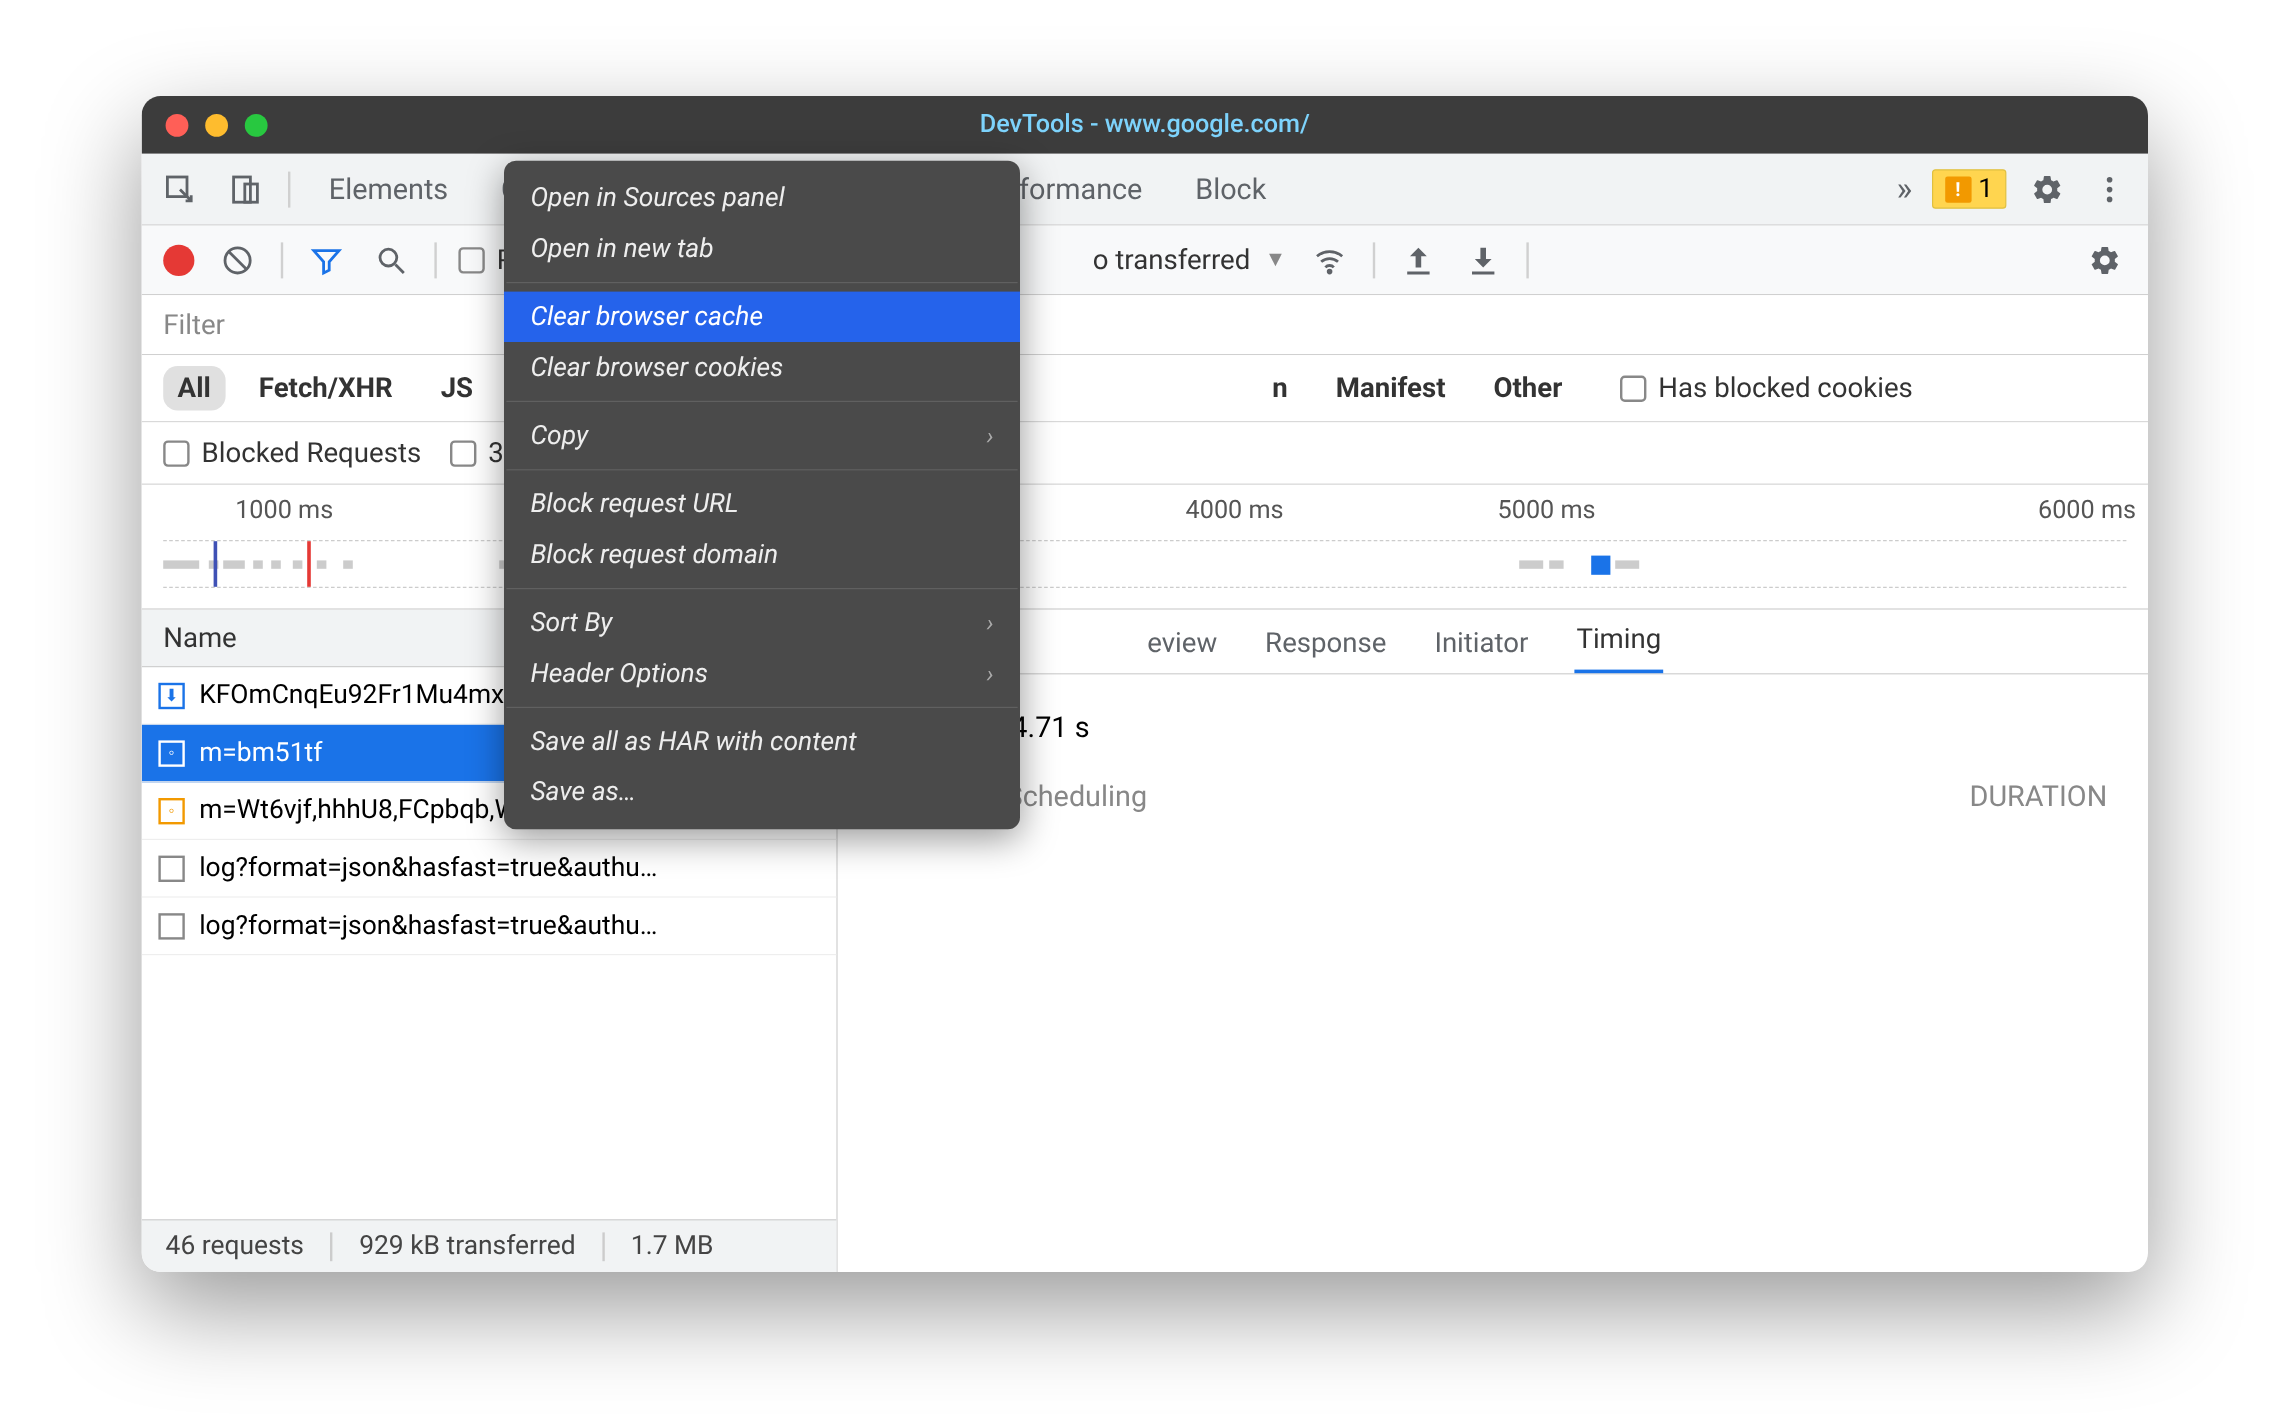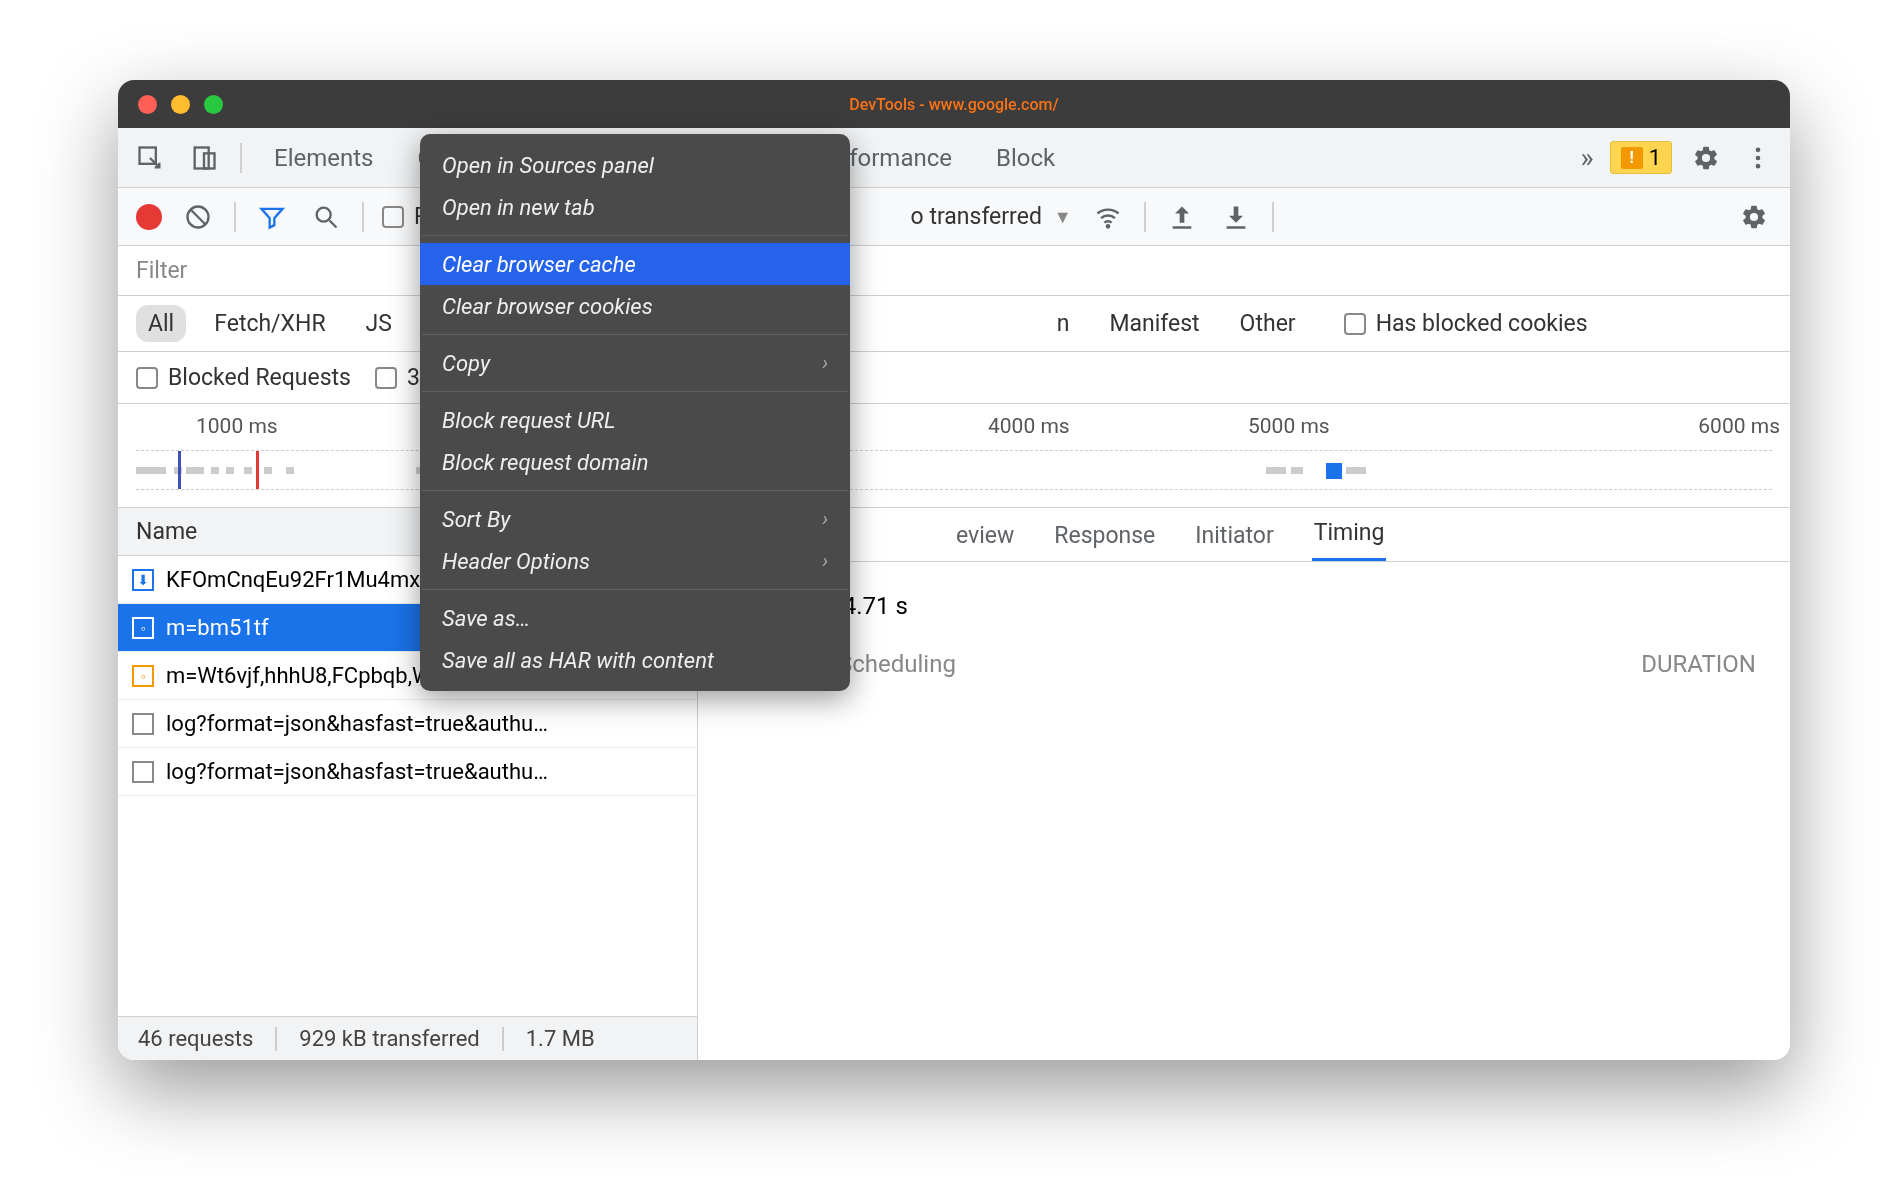--- a/index.html
+++ b/index.html
@@ -4,21 +4,21 @@
 <style>
 * { margin: 0; padding: 0; box-sizing: border-box; font-family: -apple-system, BlinkMacSystemFont, "Segoe UI", Roboto, Arial, sans-serif; }
 body { background: #fff; width: 1900px; height: 1180px; position: relative; overflow: hidden; }
 .window { position: absolute; left: 118px; top: 80px; width: 1672px; height: 980px; background: #fff; border-radius: 16px; box-shadow: 0 30px 80px rgba(0,0,0,0.4); overflow: hidden; display: flex; flex-direction: column; }
 .titlebar { background: #3c3c3c; height: 48px; display: flex; align-items: center; padding: 0 20px; position: relative; }
 .traffic-lights { display: flex; gap: 14px; }
 .traffic-lights span { width: 19px; height: 19px; border-radius: 50%; display: block; }
 .t-close { background: #ff5f57; }
 .t-min { background: #febc2e; }
 .t-max { background: #28c840; }
-.title { color: #f97316; font-size: 16px; position: absolute; left: 50%; transform: translateX(-50%); font-weight: 500; }
+.title { color: #7dd3fc; font-size: 21px; position: absolute; left: 50%; transform: translateX(-50%); font-weight: 500; }
 .tabbar { height: 60px; background: #f1f3f4; border-bottom: 1px solid #d0d0d0; display: flex; align-items: center; padding: 0 14px; gap: 8px; }
 .tabbar-left { display: flex; align-items: center; gap: 18px; }
 .icon-btn { width: 36px; height: 36px; display: flex; align-items: center; justify-content: center; color: #5f6368; cursor: pointer; }
 .icon-btn svg { width: 28px; height: 28px; }
 .tabs { display: flex; margin-left: 20px; gap: 36px; }
 .tab { color: #5f6368; font-size: 24px; cursor: pointer; padding: 8px 4px; }
 .tab.active { color: #333; }
 .tabbar-right { margin-left: auto; display: flex; align-items: center; gap: 16px; }
 .chevron-more { color: #5f6368; font-size: 28px; }
 .badge { background: #ffd54f; padding: 3px 10px; border-radius: 3px; display: flex; align-items: center; gap: 6px; font-size: 22px; border: 1px solid #e0c040; }
@@ -26,21 +26,21 @@
 .toolbar { height: 58px; background: #f8f9fa; border-bottom: 1px solid #d0d0d0; display: flex; align-items: center; padding: 0 18px; gap: 18px; }
 .record-dot { width: 26px; height: 26px; background: #e53935; border-radius: 50%; }
 .toolbar-sep { width: 2px; height: 30px; background: #d0d0d0; }
 .funnel { color: #1a73e8; }
 .checkbox { width: 22px; height: 22px; border: 2px solid #888; border-radius: 4px; display: inline-block; }
 .toolbar-label { font-size: 23px; color: #333; display: flex; align-items: center; gap: 10px; }
 .throttle { color: #333; font-size: 23px; display: flex; align-items: center; gap: 12px; }
 .filter-row { height: 50px; background: #fff; border-bottom: 1px solid #d0d0d0; display: flex; align-items: center; padding: 0 18px; }
 .filter-label { color: #888; font-size: 23px; }
 .type-row { height: 56px; background: #fff; border-bottom: 1px solid #d0d0d0; display: flex; align-items: center; padding: 0 18px; gap: 16px; }
-.type-chip { font-size: 23px; color: #333; padding: 5px 12px; cursor: pointer; }
+.type-chip { font-size: 23px; color: #333; padding: 5px 12px; cursor: pointer; font-weight: bold; }
 .type-chip.active { background: #e0e0e0; border-radius: 12px; }
 .blocked-row { height: 52px; background: #fff; border-bottom: 1px solid #d0d0d0; display: flex; align-items: center; padding: 0 18px; gap: 24px; }
 .timeline { height: 104px; background: #fff; border-bottom: 1px solid #d0d0d0; padding: 10px 18px; position: relative; }
 .timeline-ticks { display: flex; justify-content: space-between; font-size: 21px; color: #555; margin-bottom: 12px; }
 .timeline-track { height: 40px; position: relative; border-top: 1px dashed #ccc; border-bottom: 1px dashed #ccc; }
 .timeline-seg { position: absolute; top: 16px; height: 7px; background: #ccc; }
 .timeline-marker-blue { position: absolute; top: 0; bottom: 0; width: 3px; background: #3f51b5; }
 .timeline-marker-red { position: absolute; top: 0; bottom: 0; width: 3px; background: #e53935; }
 .timeline-box { position: absolute; top: 12px; width: 16px; height: 16px; background: #1a73e8; }
 .content-area { flex: 1; display: flex; overflow: hidden; }
@@ -324,18 +324,18 @@
   <div class="menu-item">
       <span>Sort By</span>
       <span class="menu-chevron">›</span>
     </div>
   <div class="menu-item">
       <span>Header Options</span>
       <span class="menu-chevron">›</span>
     </div>
   <div class="menu-sep"></div>
   <div class="menu-item">
+      <span>Save all as HAR with content</span>
+    </div>
+  <div class="menu-item">
       <span>Save as…</span>
     </div>
-  <div class="menu-item">
-      <span>Save all as HAR with content</span>
-    </div>
 </div>
 
 </body></html>

